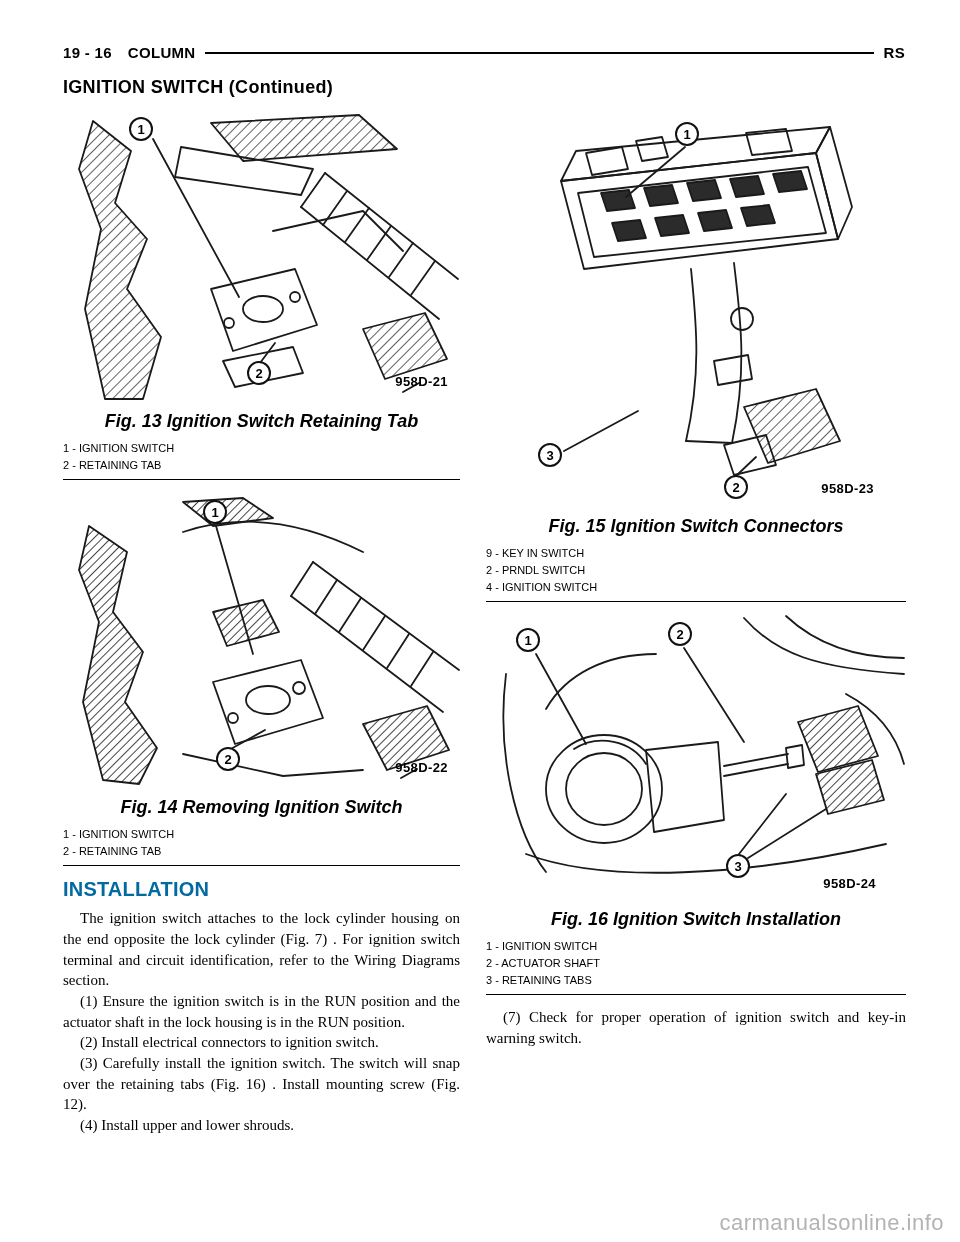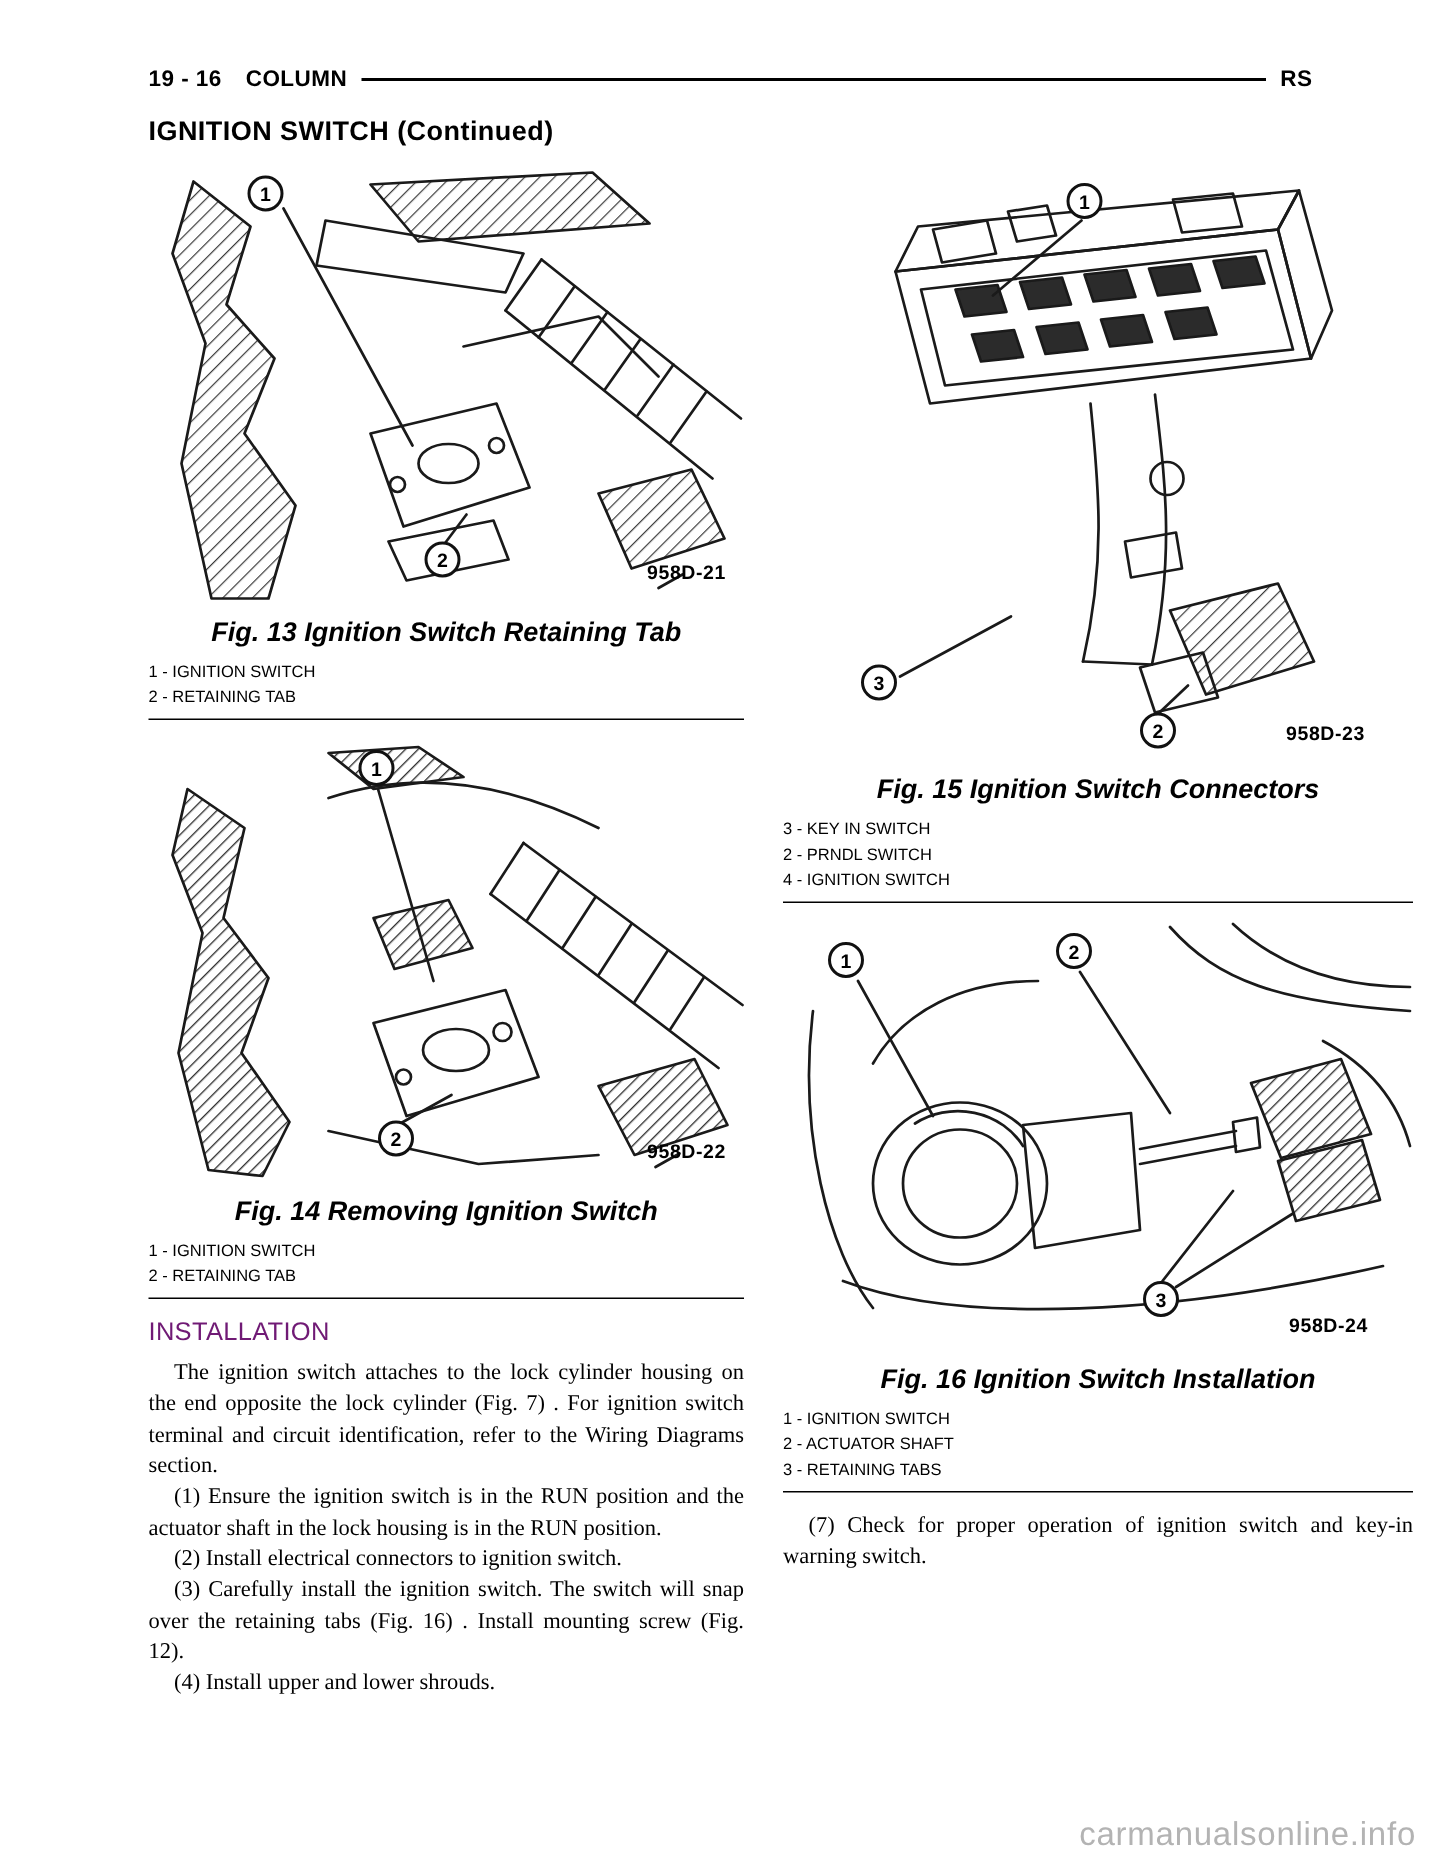--- a/index.html
+++ b/index.html
@@ -1,18 +1,18 @@
 <!DOCTYPE html>
 <html><head>
 <meta charset="utf-8">
 <style>
   * { margin:0; padding:0; box-sizing:border-box; }
   html,body { width:960px; height:1242px; }
   body { background:#ffffff; position:relative; font-family:"Liberation Sans",sans-serif; color:#111; overflow:hidden; }
-  .page { position:absolute; inset:0; padding:44px 85px 0 63px;margin-left:36px; }
+  .page { position:absolute; inset:0; padding:44px 55px 0 63px; }
 
   .header { display:flex; align-items:center; font-weight:bold; font-size:15px; color:#000; }
   .hdr-left { white-space:nowrap; letter-spacing:.3px; }
   .hdr-sec { margin-left:16px; }
   .hdr-rule { flex:1; border-top:2px solid #000; margin:0 10px; height:0; }
   .continued { font-weight:bold; font-size:18px; margin-top:16px; letter-spacing:.3px; color:#000; }
 
   .cols { display:flex; gap:26px; margin-top:13px; }
   .col-left { width:397px; flex:0 0 397px; }
   .col-right { width:420px; flex:0 0 420px; }
@@ -21,21 +21,21 @@
   .figure svg { display:block; width:100%; height:100%; }
   .callout { position:absolute; width:24px; height:24px; border:2px solid #111; border-radius:50%;
              background:#fff; display:flex; align-items:center; justify-content:center;
              font-weight:bold; font-size:13px; color:#000; }
   .figcode { position:absolute; font-weight:bold; font-size:13px; letter-spacing:.4px; color:#000;text-align:center; }
 
   .caption { text-align:center; font-weight:bold; font-style:italic; font-size:18px; margin:10px 0 8px; color:#000; }
   .legend { font-size:11px; line-height:1.55; margin-bottom:5px; color:#000; }
   .rule { border-bottom:1.5px solid #000; margin:4px 0 12px; }
 
-  .install-head { font-size:17px; font-weight:normal; margin:8px 0 7px; letter-spacing:.2px; color:#701a75; }
+  .install-head { font-size:20px; font-weight:bold; margin:8px 0 7px; letter-spacing:.2px; color:#0369a1; }
   p.body { font-family:"Liberation Serif",serif; font-size:15px; line-height:1.38; text-align:justify;
            text-indent:17px; color:#000; }
   .steps-block { margin-bottom:10px; }
 
   .watermark { position:absolute; right:16px; bottom:6px; font-size:22px; color:#b3b3b3; letter-spacing:.5px; }
 </style>
 </head>
 <body>
 
 <div class="page">
@@ -182,21 +182,21 @@
             <line x1="251" y1="364" x2="270" y2="346"></line>
           </g>
         </svg>
         <div class="callout" style="left:189px;top:11px">1</div>
         <div class="callout" style="left:52px;top:332px">3</div>
         <div class="callout" style="left:238px;top:364px">2</div>
         <div class="figcode" style="right:32px;bottom:10px">958D-23</div>
       </div>
       <div class="caption">Fig. 15 Ignition Switch Connectors</div>
       <div class="legend">
-        <div>3 - KEY IN SWITCH</div>
+        <div>9 - KEY IN SWITCH</div>
         <div>2 - PRNDL SWITCH</div>
         <div>4 - IGNITION SWITCH</div>
       </div>
       <div class="rule"></div>
 
 
       <div class="figure" style="height:285px">
         <svg viewBox="0 0 420 285">
           <defs>
             <pattern id="h16" patternUnits="userSpaceOnUse" width="6" height="6" patternTransform="rotate(45)">

